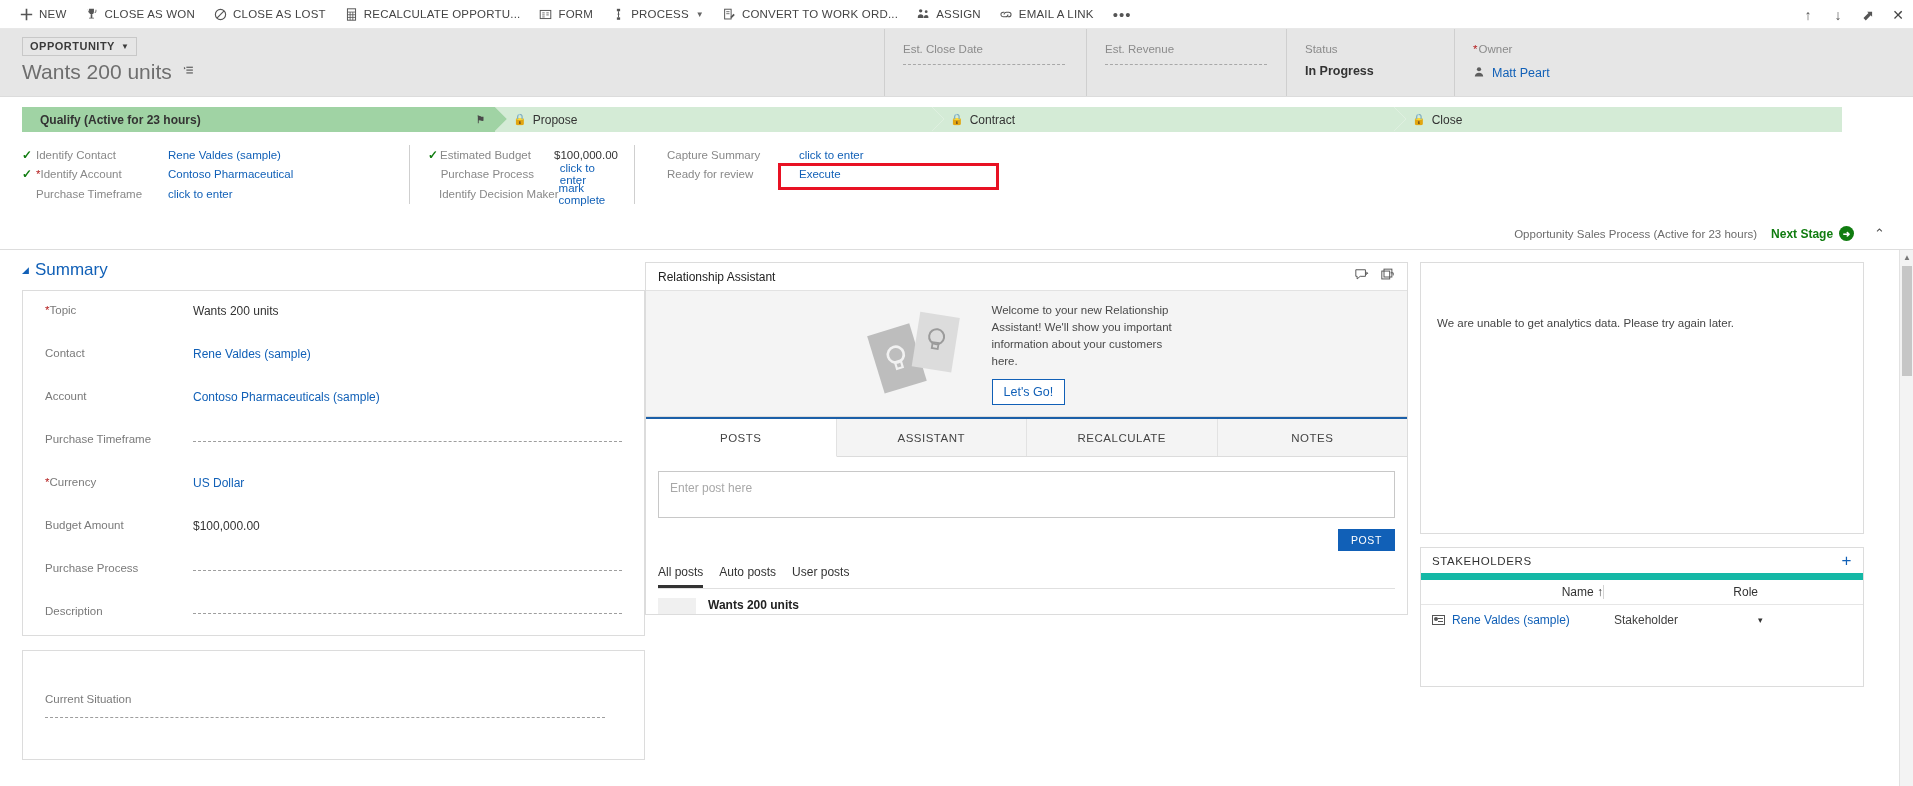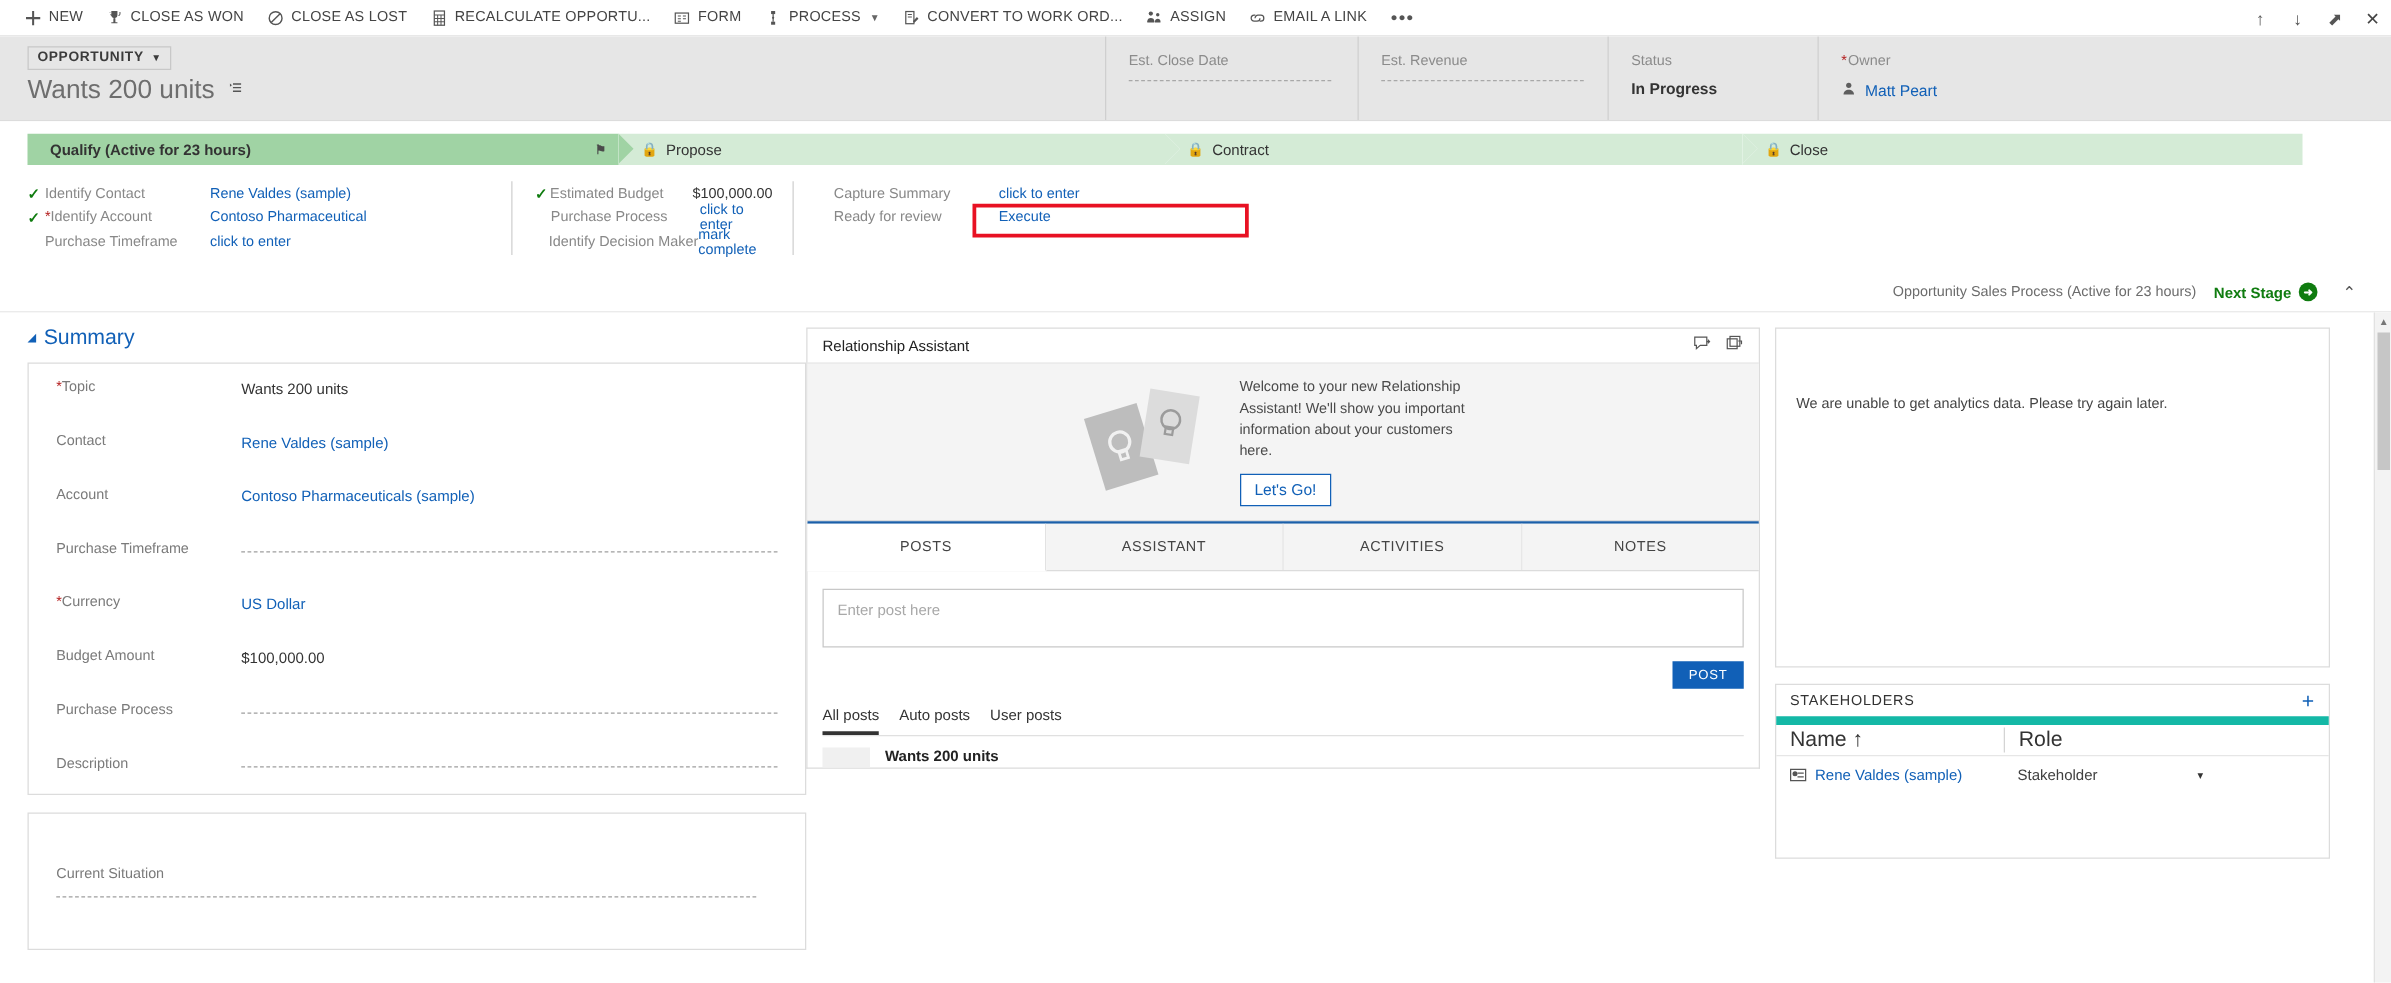--- a/index.html
+++ b/index.html
@@ -170,22 +170,22 @@
   .post-ttl { font-size: 12px; color:#222; font-weight:bold; }
 
   
   .col-right { width: 480px; padding: 12px 24px 0 12px; }
   .analytics { border: 1px solid #dcdcdc; height: 272px; padding: 14px 16px; }
   .analytics-msg { font-size: 11.5px; color:#444;margin-top:40px; }
   .stake { border: 1px solid #dcdcdc; margin-top: 13px; height: 140px; }
   .stake-head { display:flex; align-items:center; height: 32px; padding: 0 11px;
     font-size: 11.5px; color:#333; letter-spacing:.6px; border-bottom: 7px solid #14b8a6;}
   .stake-head .plus { margin-left:auto; font-size: 17px; color:#1160b7; cursor:pointer; line-height:1;}
-  .stake-cols { display:flex; height: 25px; align-items:center; font-size: 17px; color:#333;
-    border-bottom: 1px solid #e6e6e6; }
+  .stake-cols { display:flex; height: 25px; align-items:center; font-size: 12px; color:#333;
+    border-bottom: 1px solid #e6e6e6; text-align: right; }
   .sc { padding-left: 11px; position: relative; }
   .sc.c1 { width: 182px; }
   .sc.c2 { width: 155px; border-left: 1px solid #d4d4d4; }
   .sc.c3 { width: 60px; border-left: 1px solid #d4d4d4; }
   .stake-row { display:flex; align-items:center; height: 30px; font-size: 12px; }
   .stake-row .cell1 { width: 182px; padding-left: 11px; display:flex; align-items:center; gap:7px;
      color:#1160b7; cursor:pointer;}
   .stake-row .cell2 { width: 155px; padding-left: 11px; color:#404040; cursor:pointer; }
   .stake-row .cell3 { width: 60px; text-align:left; color:#333; font-size:9px; }
   .card-ico { width:13px; height:10px; border:1.5px solid #555; display:inline-block; position:relative;}
@@ -552,21 +552,21 @@
             <div class="ra-text">Welcome to your new Relationship Assistant! We'll show you important information about your customers here.</div>
             <button class="lets-go">Let's Go!</button>
           </div>
         </div>
       </div>
 
       <div class="panel" style="border-top:none;">
         <div class="tabs">
           <div class="tab sel">POSTS</div>
           <div class="tab">ASSISTANT</div>
-          <div class="tab">ACTIVITIES</div>
+          <div class="tab">RECALCULATE</div>
           <div class="tab">NOTES</div>
         </div>
         <div class="postbox">Enter post here</div>
         <div class="post-btn-row">
           <button class="post-btn">POST</button>
         </div>
         <div class="post-filters">
           <span class="pf sel">All posts</span>
           <span class="pf">Auto posts</span>
           <span class="pf">User posts</span>

